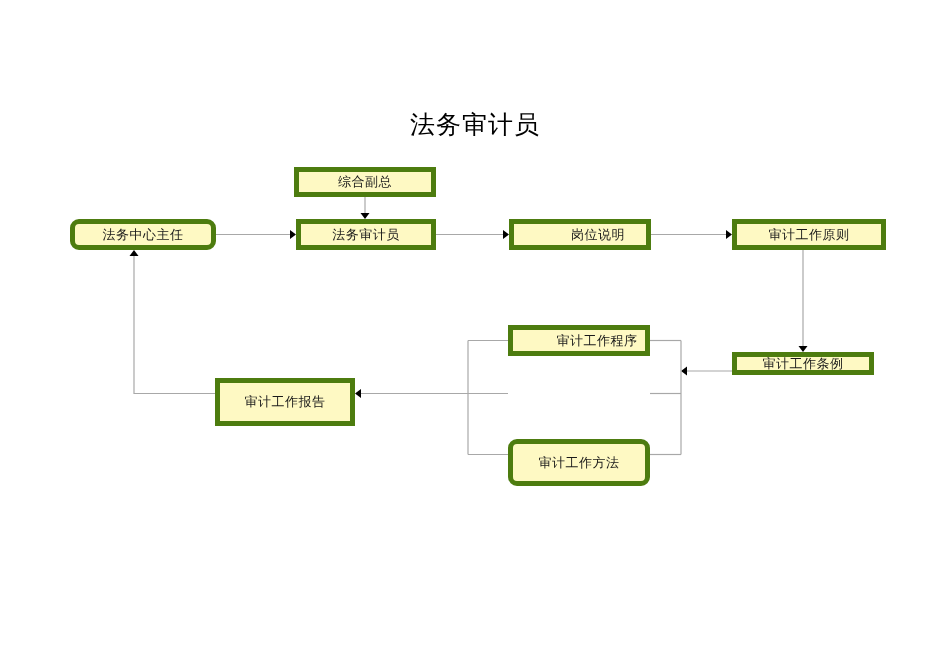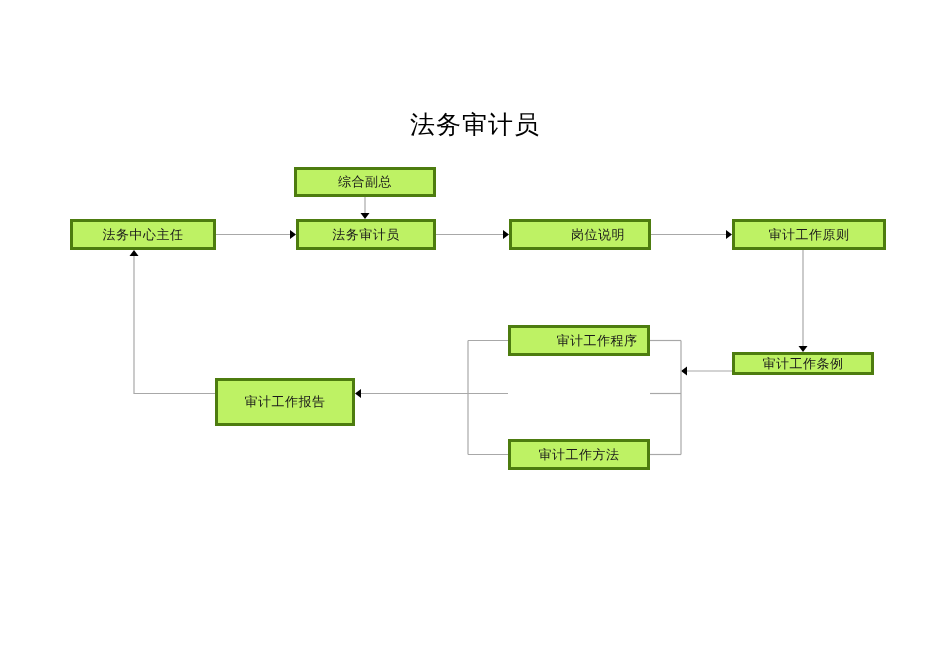--- a/index.html
+++ b/index.html
@@ -24,22 +24,22 @@
     width: 950px;
     text-align: center;
     font-size: 25px;
     font-family: "Liberation Sans", "DejaVu Sans", sans-serif;
     color: #000000;
     letter-spacing: 1px;
   }
   .node {
     position: absolute;
     box-sizing: border-box;
-    border: 3px solid #4d7c0f;
-    background: #bef264;
+    border: 5px solid #4d7c0f;
+    background: #fef9c3;
     display: flex;
     align-items: center;
     justify-content: center;
     font-size: 13px;
     color: #1a1a1a;
     letter-spacing: 0.5px;
     white-space: nowrap;
   }
   #edges {
     position: absolute;
@@ -95,21 +95,21 @@
     <line x1="468" y1="393.5" x2="508" y2="393.5"></line>
     <line x1="468" y1="454.5" x2="508" y2="454.5"></line>
 
     <line x1="468" y1="393.5" x2="361" y2="393.5"></line>
     <polygon class="arrowhead" points="361,389 361,398 355,393.5"></polygon>
 
     <polyline points="215,393.5 134,393.5 134,256"></polyline>
     <polygon class="arrowhead" points="129.5,256 138.5,256 134,250"></polygon>
   </svg>
 
-  <div class="node" style="left:70px; top:219px; width:146px; height:31px;">
+  <div class="node" style="left:70px; top:219px; width:146px; height:31px;border-radius:9px;">
     <span>法务中心主任</span>
   </div>
 
   <div class="node" style="left:294px; top:167px; width:142px; height:30px;">
     <span>综合副总</span>
   </div>
 
   <div class="node" style="left:296px; top:219px; width:140px; height:31px;">
     <span>法务审计员</span>
   </div>
@@ -124,21 +124,21 @@
 
   <div class="node" style="left:732px; top:352px; width:142px; height:23px;align-items:center;">
     <span>审计工作条例</span>
   </div>
 
   <div class="node" style="left:508px; top:325px; width:142px; height:31px;padding-left:36px;">
     <span>审计工作程序</span>
   </div>
 
 
-  <div class="node" style="left:508px; top:439px; width:142px; height:31px;">
+  <div class="node" style="left:508px; top:439px; width:142px; height:47px;border-radius:9px;">
     <span>审计工作方法</span>
   </div>
 
   <div class="node" style="left:215px; top:378px; width:140px; height:48px;">
     <span>审计工作报告</span>
   </div>
 
 </div>
 
 </body></html>

